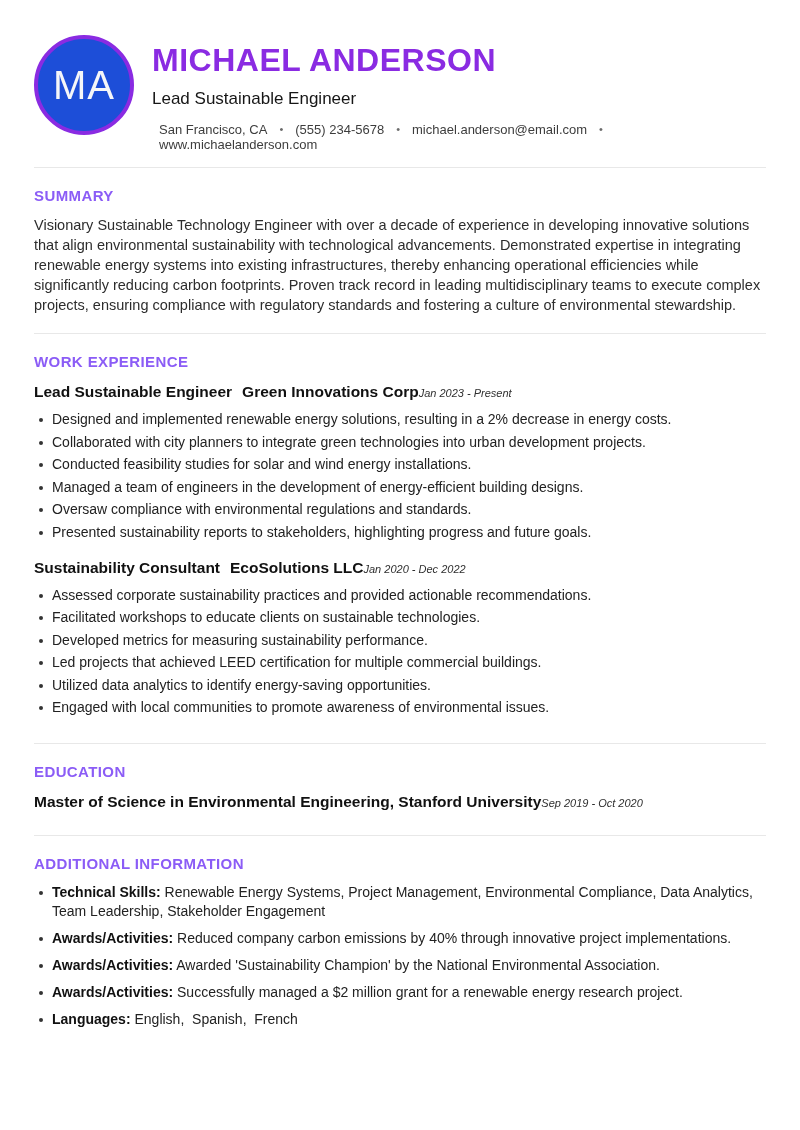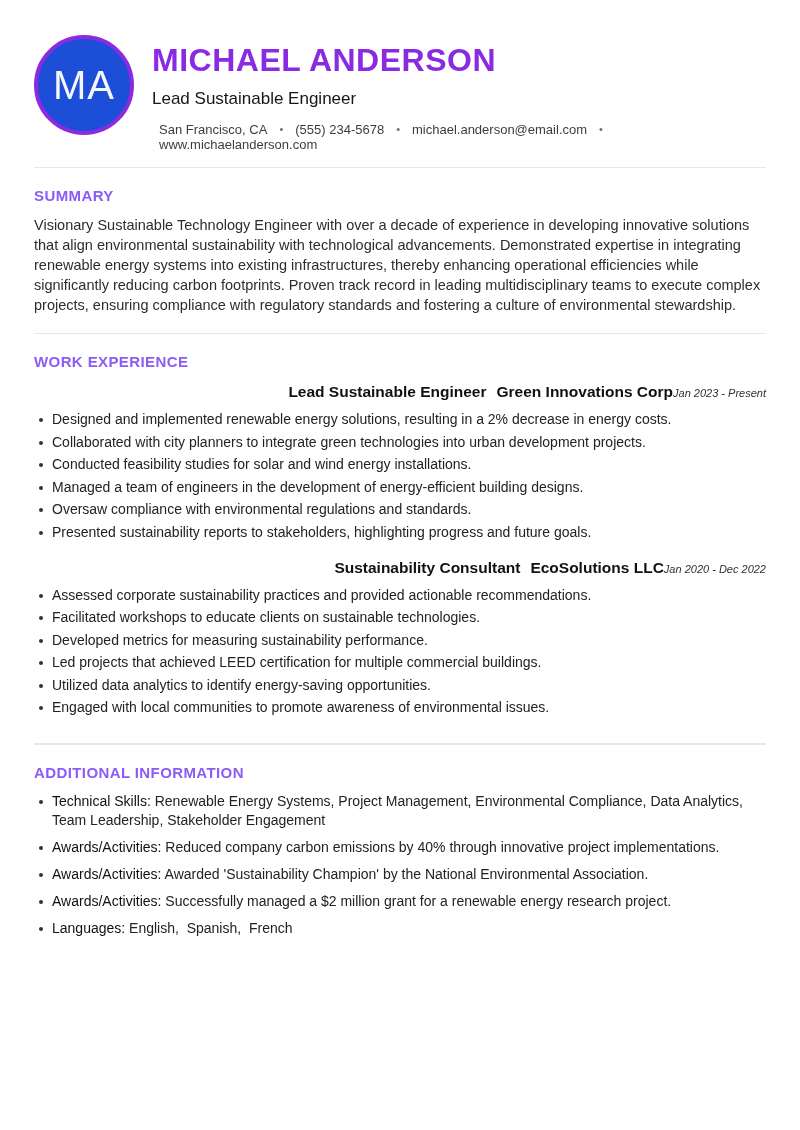--- a/index.html
+++ b/index.html
@@ -73,21 +73,21 @@
     margin-top: 11px;
     font-size: 14.5px;
     line-height: 20px;
     color: #2d2d2d;
     margin-bottom: 18px;
   }
 
   
   .entry-row {
     display: flex;
-    justify-content: flex-end;
+    justify-content: flex-start;
     align-items: baseline;
     margin-top: 13px;
   }
   .entry-title { font-size: 15.5px; font-weight: 700; color: #111; }
   .entry-title .company { margin-left: 10px; }
   .entry-dates {
     font-size: 11px;
     font-style: italic;
     color: #2f2f2f;
     white-space: nowrap;
@@ -126,21 +126,21 @@
     color: #222222;
   }
   ul.info li::before {
     content: "";
     position: absolute;
     left: 5px; top: 8px;
     width: 4px; height: 4px;
     border-radius: 50%;
     background: #333333;
   }
-  ul.info .info-label { font-weight: 400; color: #111; }
+  ul.info .info-label { font-weight: 700; color: #111; }
   ul.info .info-text { white-space: pre-wrap; }
 </style>
 </head>
 <body>
 
 <div class="page">
 
   <header class="header">
     <div class="avatar">
       <span>MA</span>
@@ -196,20 +196,27 @@
         <li>Developed metrics for measuring sustainability performance.</li>
         <li>Led projects that achieved LEED certification for multiple commercial buildings.</li>
         <li>Utilized data analytics to identify energy-saving opportunities.</li>
         <li>Engaged with local communities to promote awareness of environmental issues.</li>
       </ul>
     </div>
   </section>
 
   <hr class="divider after-jobs">
 
+  <section>
+    <h2 class="section-heading">EDUCATION</h2>
+    <div class="entry-row edu-row">
+      <div class="entry-title">Master of Science in Environmental Engineering, Stanford University</div>
+      <div class="entry-dates">Sep 2019 - Oct 2020</div>
+    </div>
+  </section>
 
   <hr class="divider">
 
   <section>
     <h2 class="section-heading">ADDITIONAL INFORMATION</h2>
     <ul class="info">
       <li><span class="info-label">Technical Skills:</span> <span class="info-text">Renewable Energy Systems, Project Management, Environmental Compliance, Data Analytics, Team Leadership, Stakeholder Engagement</span></li>
       <li><span class="info-label">Awards/Activities:</span> <span class="info-text">Reduced company carbon emissions by 40% through innovative project implementations.</span></li>
       <li><span class="info-label">Awards/Activities:</span> <span class="info-text">Awarded 'Sustainability Champion' by the National Environmental Association.</span></li>
       <li><span class="info-label">Awards/Activities:</span> <span class="info-text">Successfully managed a $2 million grant for a renewable energy research project.</span></li>

